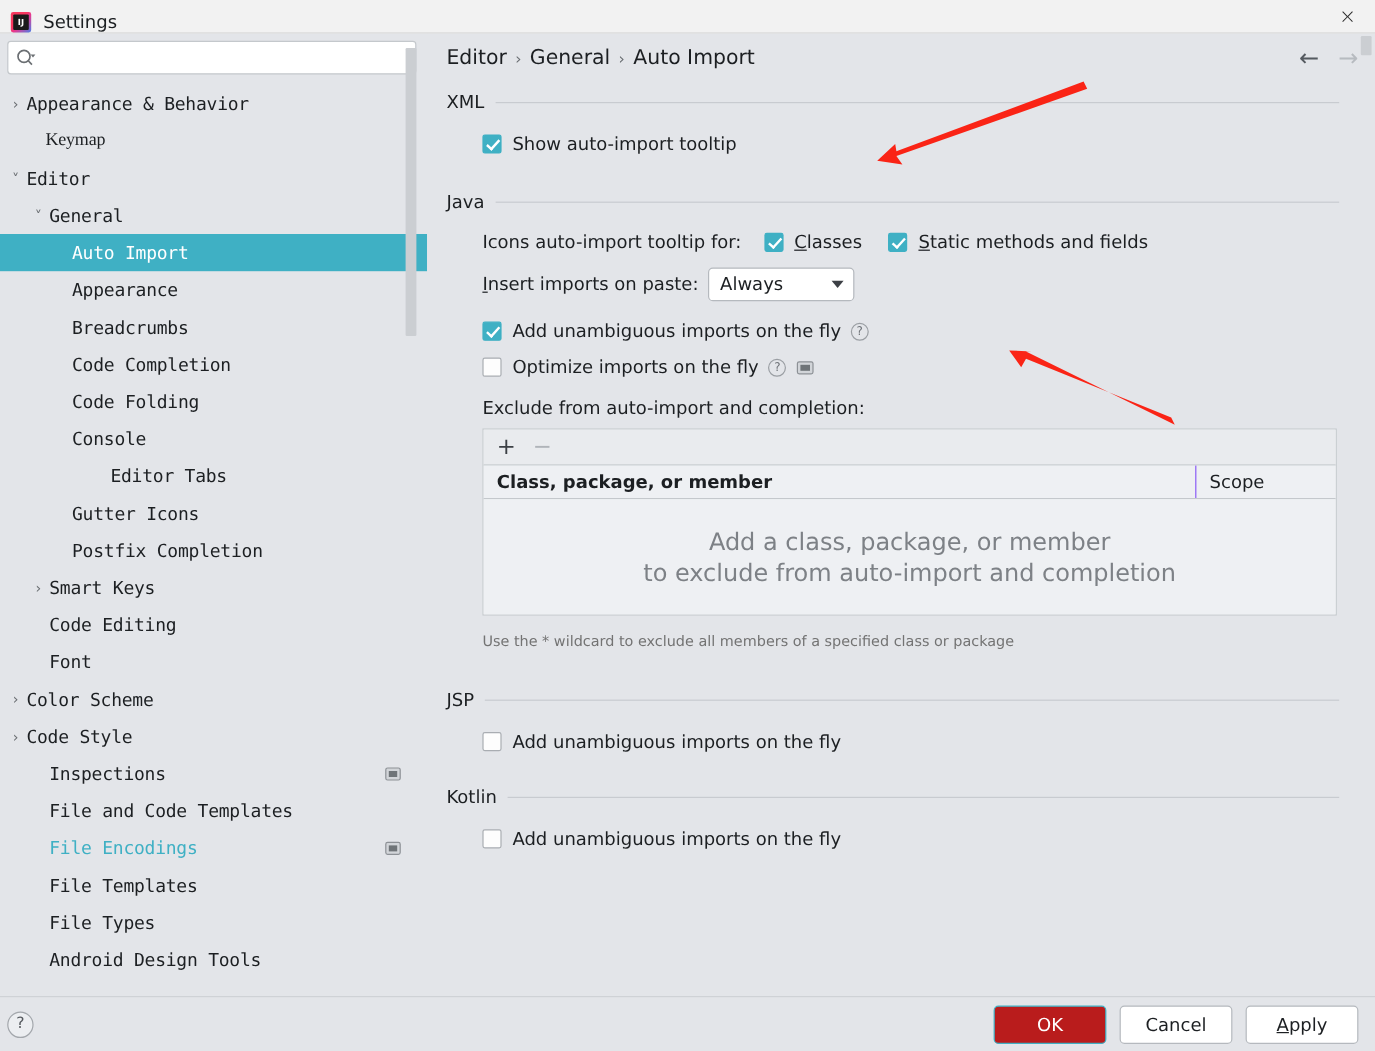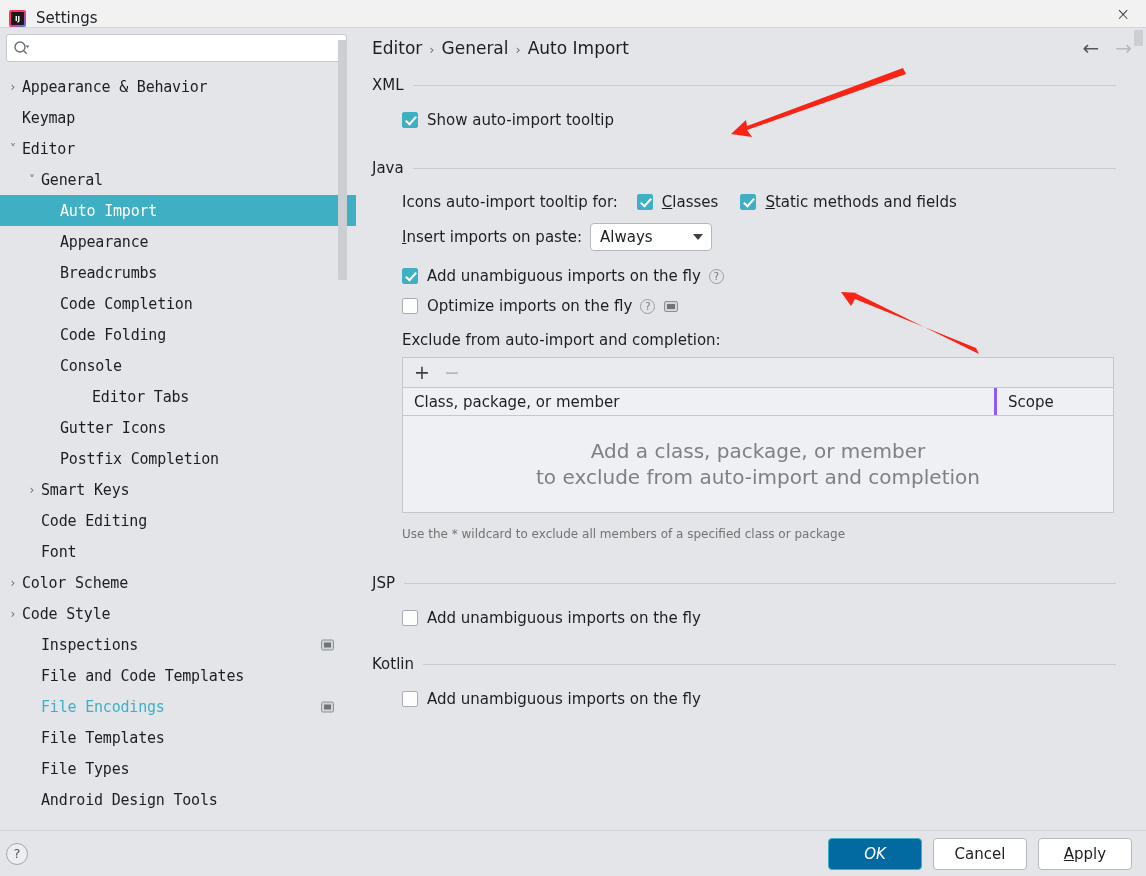--- a/index.html
+++ b/index.html
@@ -208,21 +208,21 @@
   }
   .tb-btn.disabled { color: #b0b4b9; }
   .table-header {
     height: 28px; display: flex; align-items: center;
     border-bottom: 1px solid #c4c8cc; background: #eef0f3;
   }
   .th {
     font-family: "DejaVu Sans", "Liberation Sans", sans-serif;
     font-size: 15px; color: #1c1f22; padding-left: 11px;
   }
-  .th.col1 { flex: 1; border-right: 3px solid #8b5cf6; height: 100%; display: flex; align-items: center; }
+  .th.col1 { flex: 1; border-right: 1px solid #8b5cf6; height: 100%; display: flex; align-items: center; font-weight: bold; }
   .th.col2 { width: 116px; height: 100%; display: flex; align-items: center; }
   .table-body {
     height: 96px; display: flex; flex-direction: column;
     align-items: center; justify-content: center; background: #eef0f3;
   }
   .empty-line {
     font-family: "DejaVu Sans", "Liberation Sans", sans-serif;
     font-size: 20px; color: #7d8186; line-height: 26px;
   }
   .hint {
@@ -251,21 +251,21 @@
     font-family: "DejaVu Sans", sans-serif; font-size: 13px;
     display: flex; align-items: center; justify-content: center;
   }
   .footer-btns { margin-left: auto; display: flex; gap: 11px; align-items: center; }
   .btn {
     height: 32px; min-width: 94px; border-radius: 4px;
     display: flex; align-items: center; justify-content: center;
     font-family: "DejaVu Sans", "Liberation Sans", sans-serif; font-size: 15px;
     border: 1px solid #b5b9be; background: #ffffff; color: #1c1f22;
   }
-  .btn.primary { background: #0369a1; border-color: #3fb0c4; color: #ffffff; font-style: italic; }
+  .btn.primary { background: #b91c1c; border-color: #3fb0c4; color: #ffffff; }
 
   
   .overlay {
     position: absolute; left: 0; top: 0; width: 1146px; height: 876px;
     pointer-events: none;
   }
 </style>
 </head>
 <body>
 
@@ -288,21 +288,21 @@
           </svg>
         </span>
         <input class="search-input" type="text" placeholder="" style="">
       </div>
     </div>
     <div class="tree" id="tree">
         <div class="tree-item" style="padding-left: 4px;">
           <span class="tree-arrow">›</span>
           <span class="tree-label">Appearance &amp; Behavior</span>
         </div>
-        <div class="tree-item" style="padding-left: 4px;">
+        <div class="tree-item" style="padding-left: 20px; font-family: Liberation Serif, serif;">
           <span class="tree-arrow"></span>
           <span class="tree-label">Keymap</span>
         </div>
         <div class="tree-item" style="padding-left: 4px;">
           <span class="tree-arrow">˅</span>
           <span class="tree-label">Editor</span>
         </div>
         <div class="tree-item" style="padding-left: 23px;">
           <span class="tree-arrow">˅</span>
           <span class="tree-label">General</span>

